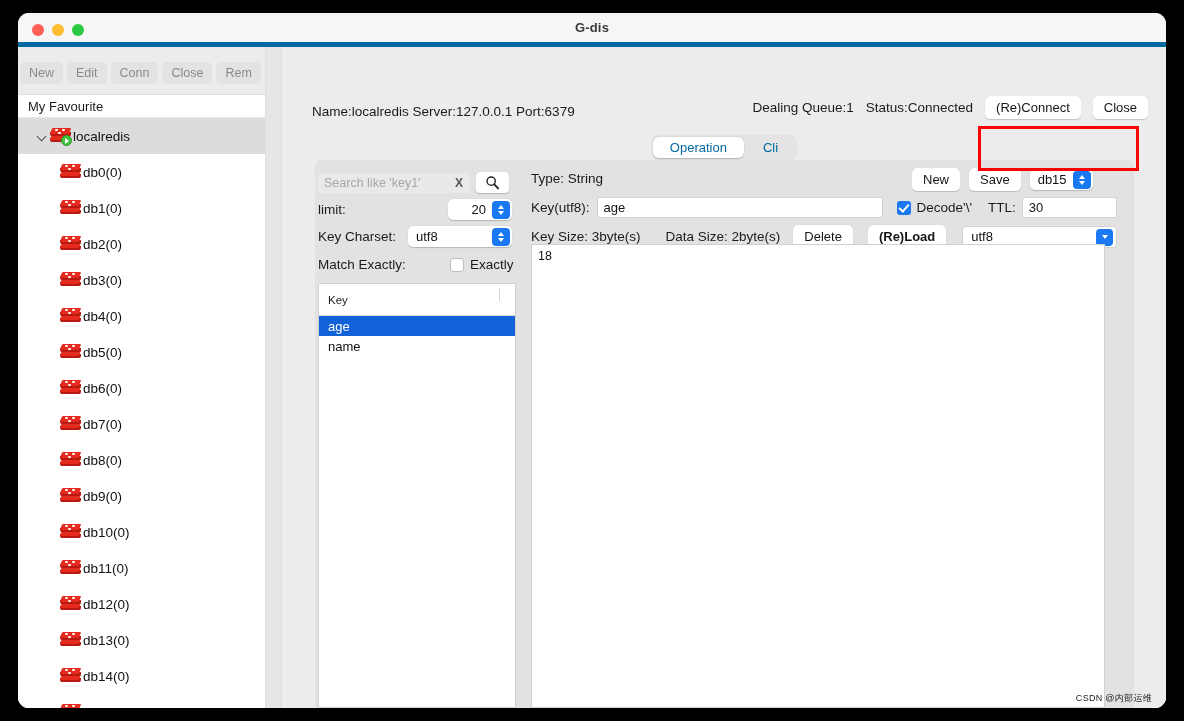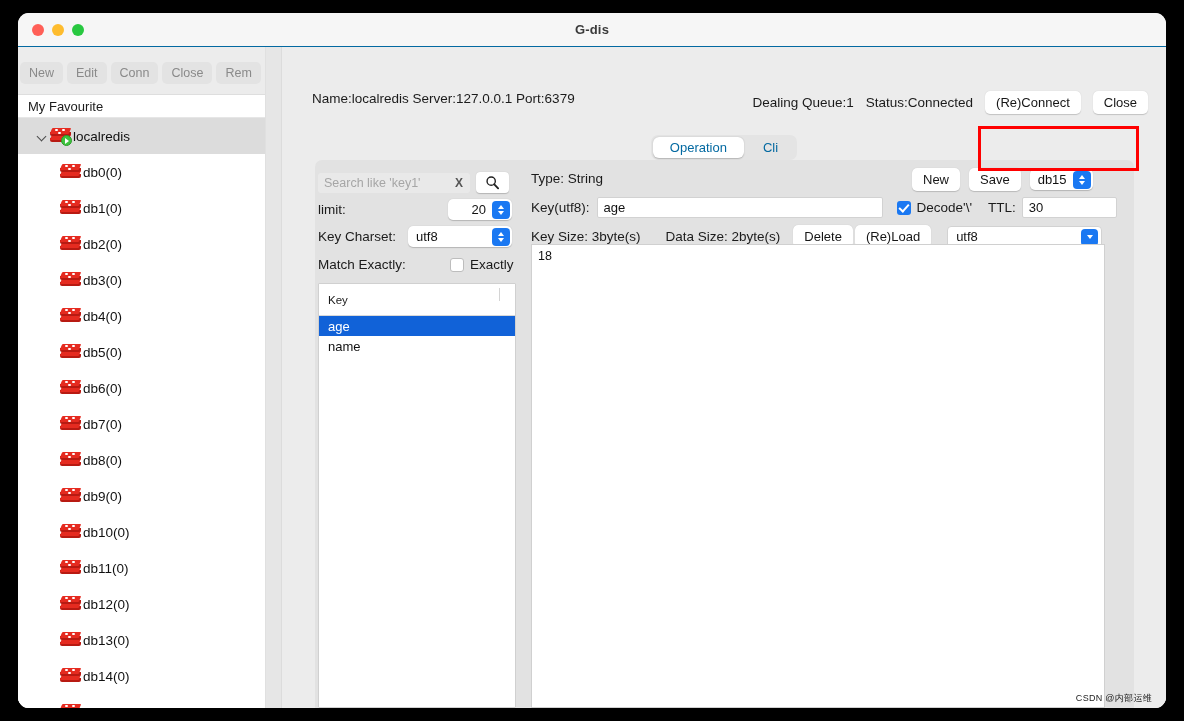--- a/index.html
+++ b/index.html
@@ -22,21 +22,21 @@
     width: 1148px; height: 695px;
     background: #ececec;
     border-radius: 11px;
     overflow: hidden;
     box-shadow: 0 2px 14px rgba(0,0,0,0.6);
   }
   .titlebar {
     position: relative;
     height: 34px;
     background: #f6f6f6;
-    border-bottom: 1px solid #0369a1;
+    border-bottom: 5px solid #0369a1;
     display: flex;
     align-items: center;
   }
   .traffic {
     position: absolute; left: 14px; top: 11px;
     display: flex; gap: 8px;
   }
   .dot { width: 12px; height: 12px; border-radius: 50%; }
   .dot.red { background: #ff5f57; }
   .dot.yellow { background: #febc2e; }
@@ -204,21 +204,21 @@
     position: absolute;
     left: 264px; top: 0;
     width: 884px; height: 661px;
     background: #ececec;
   }
   .conn-bar {
     position: absolute;
     left: 0; top: 44px;
     width: 884px; height: 28px;
     display: flex;
-    align-items: flex-start;
+    align-items: flex-end;
   }
   .conn-text {
     font-size: 13.5px;
     color: #1b1b1b;
     margin-left: 30px;
   }
   .conn-right {
     position: absolute;
     right: 18px;
     display: flex; align-items: center; gap: 12px;
@@ -902,21 +902,21 @@
               <span class="chk-blue" style="margin-left:14px;"></span>
               <span class="vtext" style="margin-left:6px;">Decode'\'</span>
               <span class="vtext" style="margin-left:16px;">TTL:</span>
               <input class="text-field" style="margin-left: 6px; width: 95px;" value="30">
             </div>
 
             <div class="vrow" style="left:0px;top:61px;">
               <span class="vtext">Key Size: 3byte(s)</span>
               <span class="vtext" style="margin-left:25px;">Data Size: 2byte(s)</span>
               <button class="wbtn" style="margin-left:13px;">Delete</button>
-              <button class="wbtn" style="margin-left:2px;">(Re)Load</button>
+              <button class="wbtn" style="margin-left:15px;font-weight:bold;">(Re)Load</button>
               <div class="wide-combo" style="margin-left:16px;">
                 <span>utf8</span>
                 <span class="arrows">
                     <i></i>
                   </span>
               </div>
             </div>
 
             <div class="value-area">18</div>
           </div>

